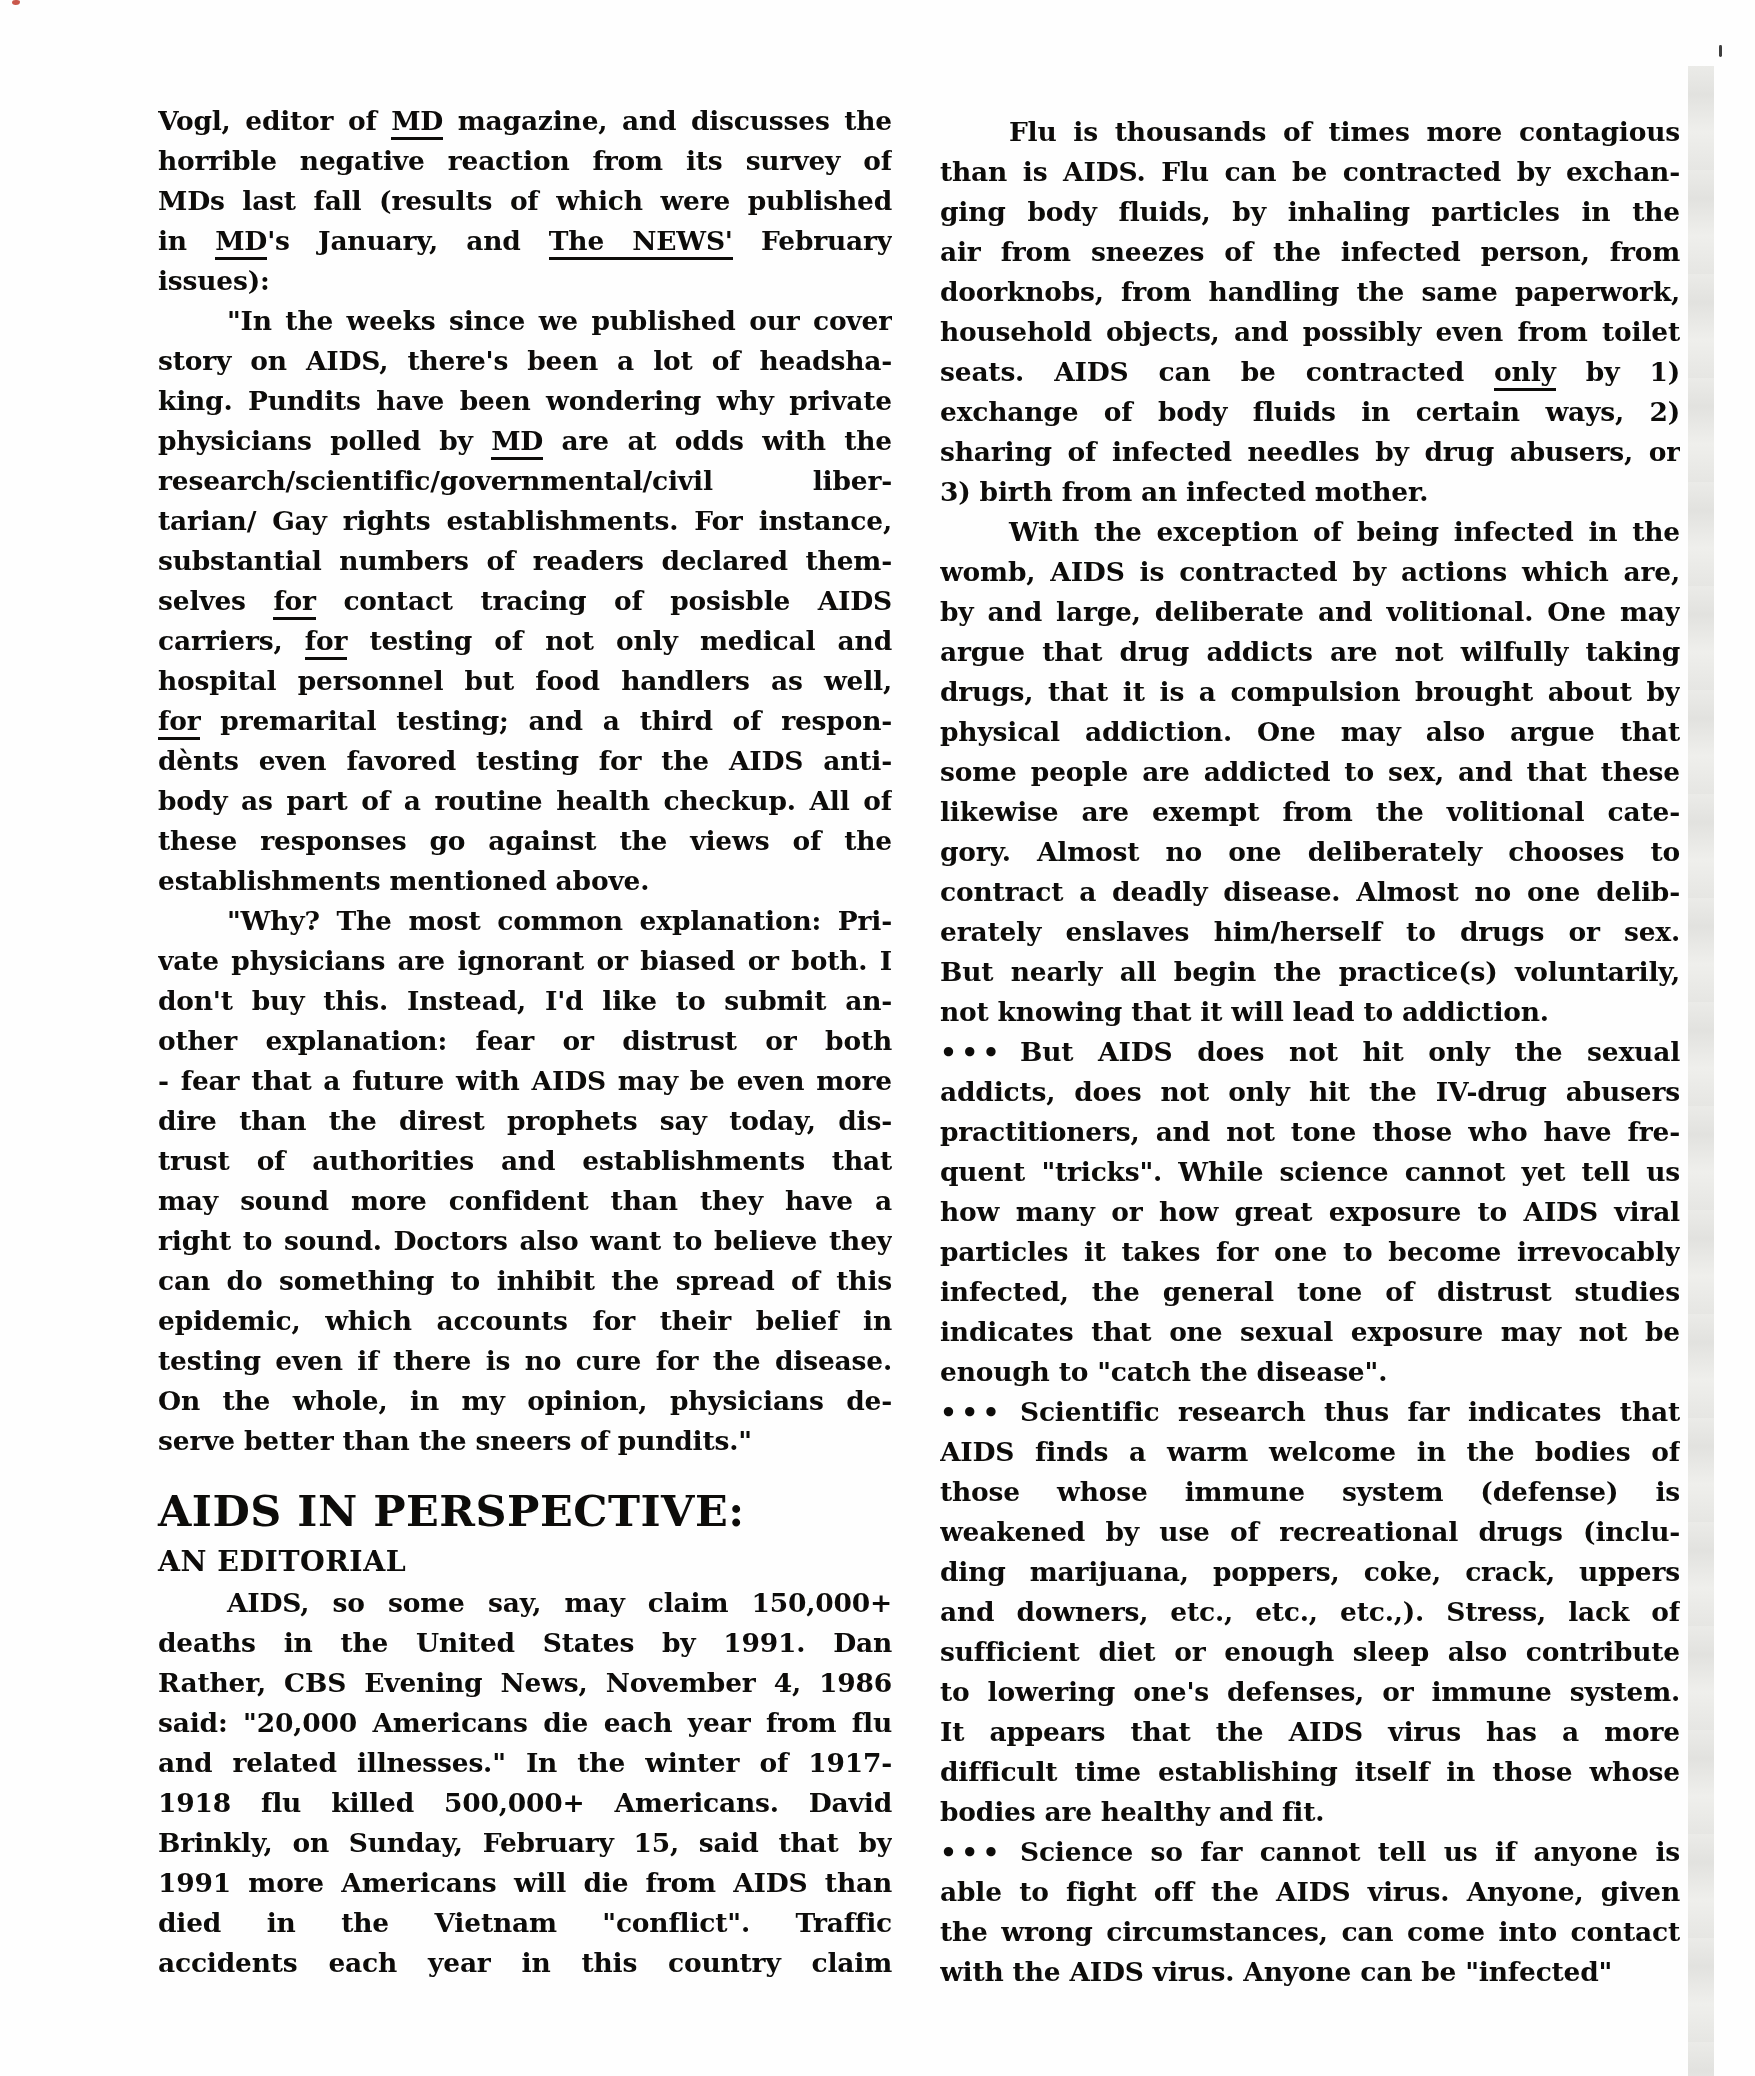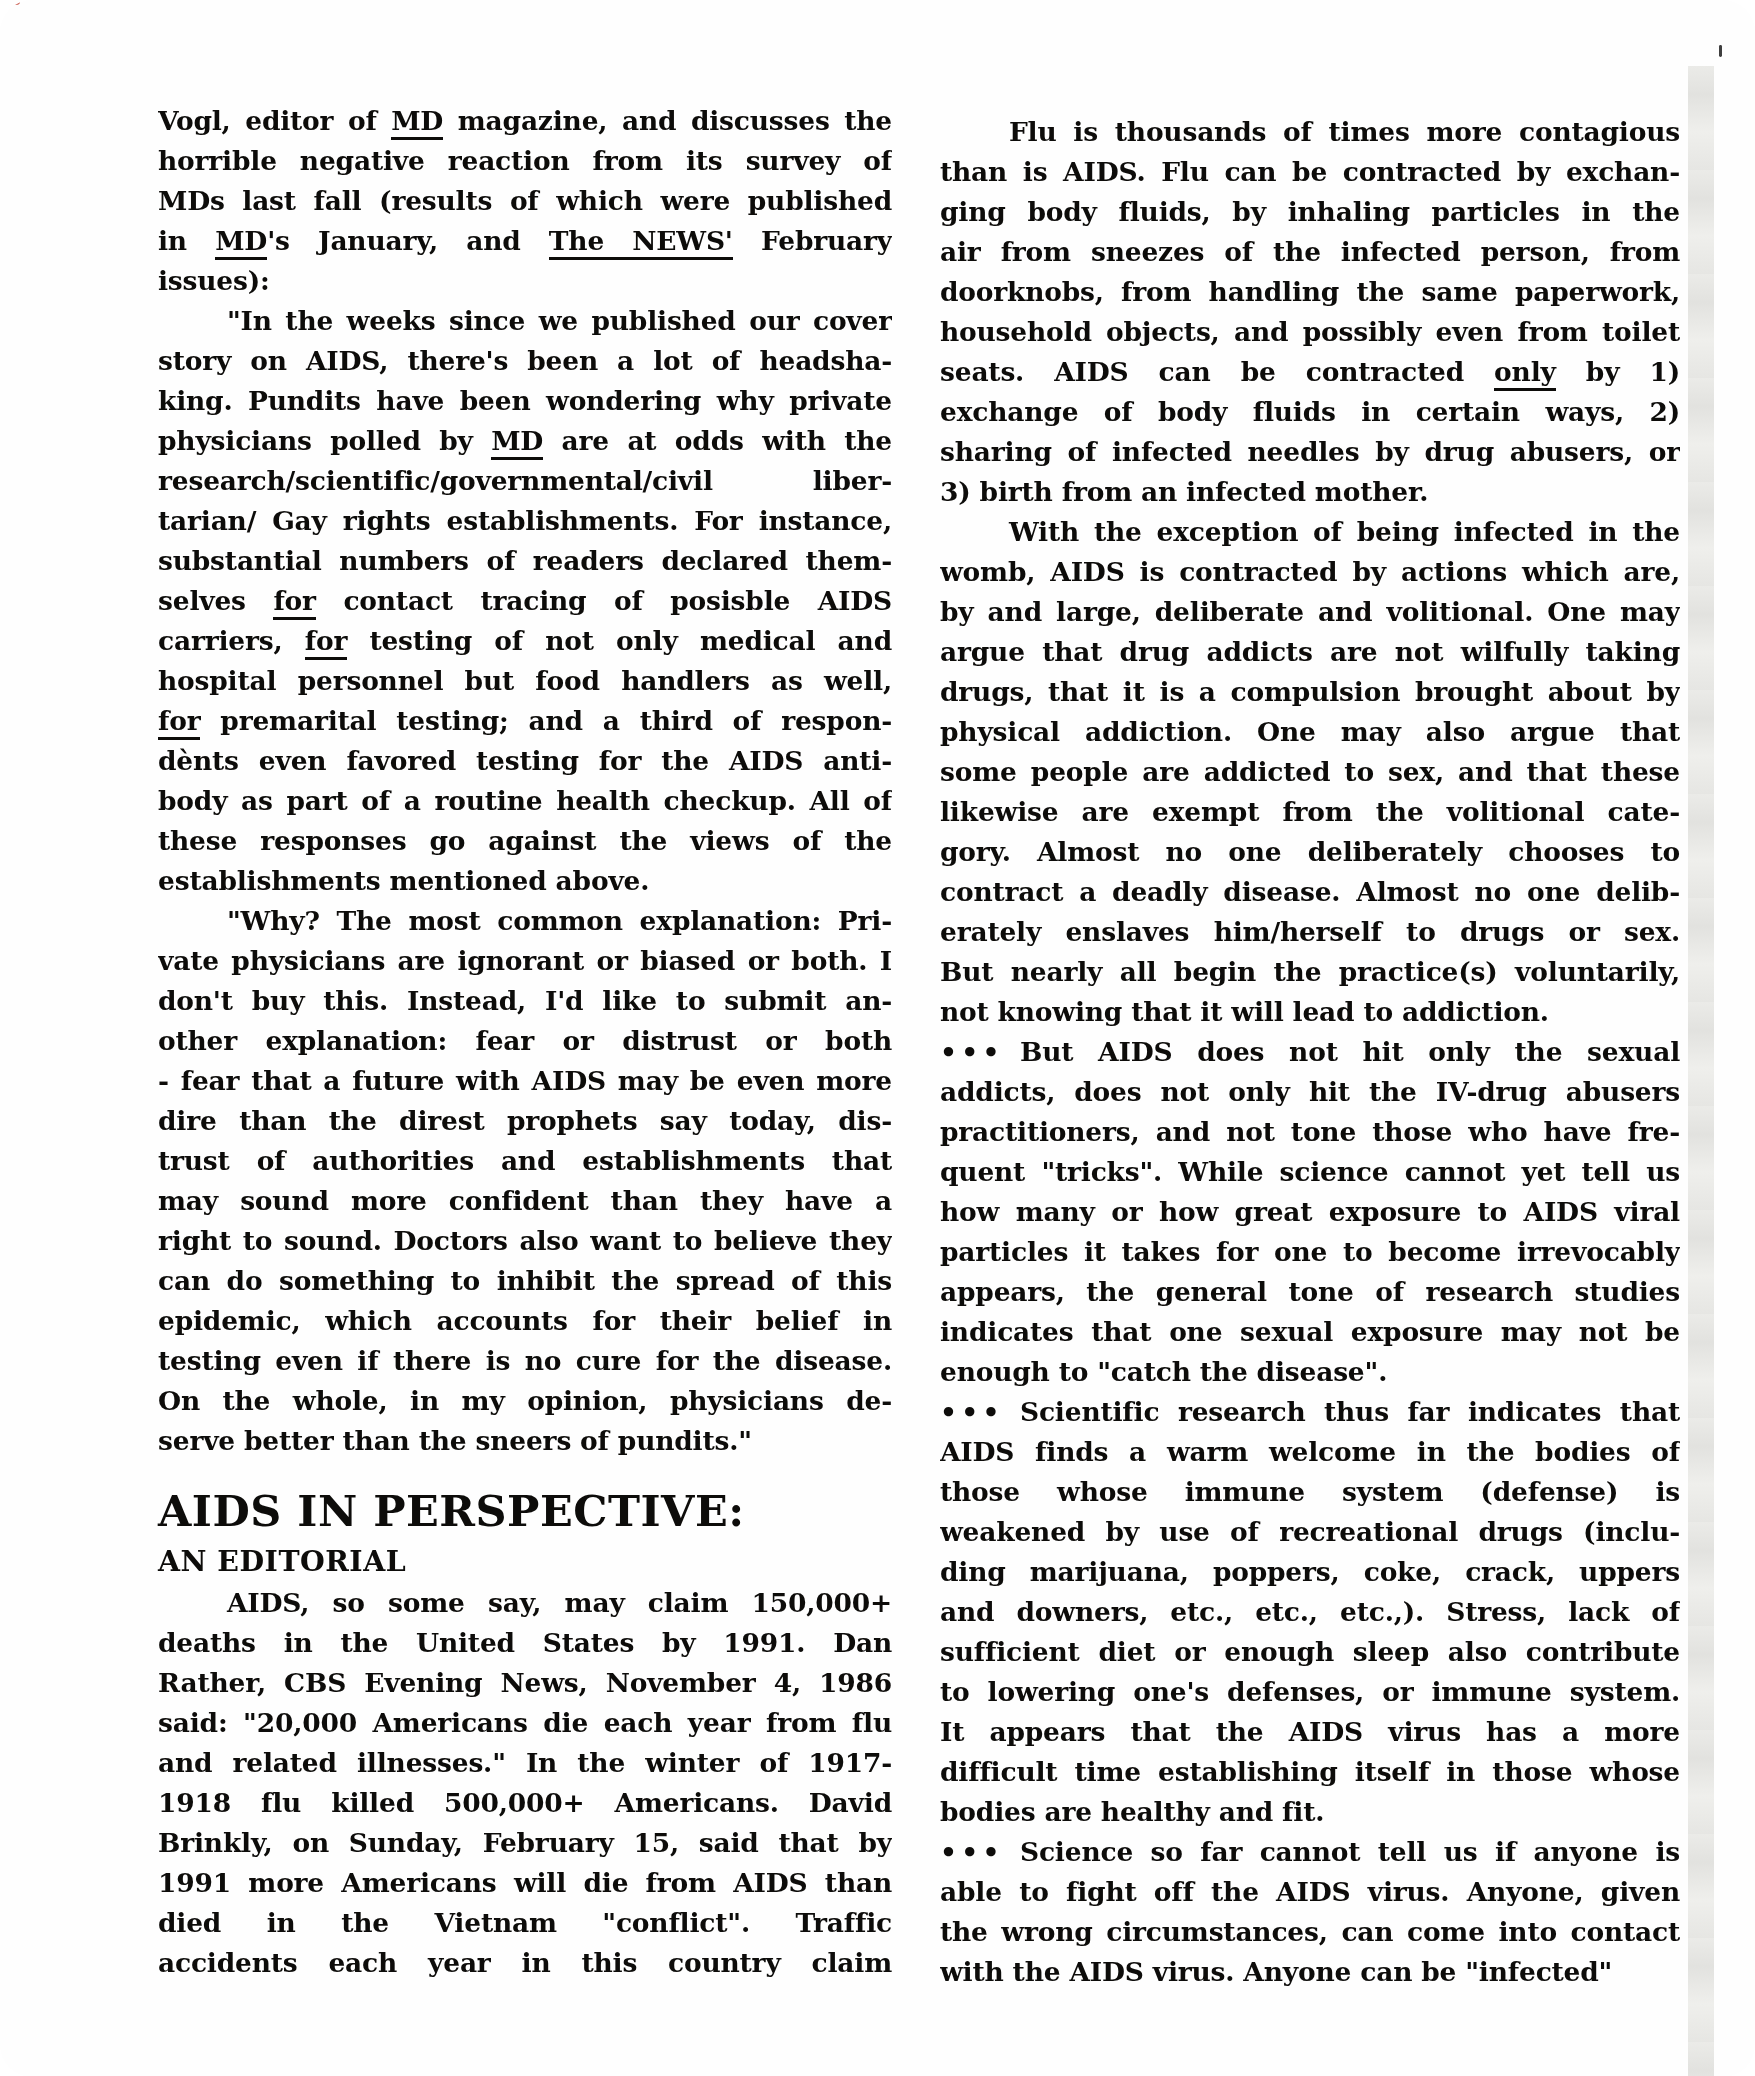--- a/index.html
+++ b/index.html
@@ -1,17 +1,17 @@
 <!DOCTYPE html>
 <html style="font-size:7.6px"><head>
 <meta charset="utf-8">
 <style>
   html,body{margin:0;padding:0;background:#ffffff;}
   .page{position:relative;width:1755px;height:2077px;background:#fefefec;background:#fefefe;
-        color:#0d0c0a;font-family:"DejaVu Serif","Liberation Serif",serif;font-weight:700;overflow:hidden;border-radius:32px;}
+        color:#0d0c0a;font-family:"DejaVu Serif","Liberation Serif",serif;font-weight:700;overflow:hidden;}
   .col{position:absolute;}
   #col-left{left:158px;top:101px;width:734px;}
   #col-right{left:940px;top:112px;width:740px;}
   .line{height:40px;line-height:40px;font-size:26.5px;letter-spacing:-0.2px;
         text-align:justify;text-align-last:justify;overflow:hidden;}
   .line.last{text-align-last:left;}
   .line.indent{text-indent:69px;}
   .u{border-bottom:3.3px solid #0d0c0a;padding-bottom:0.5px;}
   .marker{display:inline-block;width:80px;letter-spacing:4.3px;}
   .h1{font-size:43px;line-height:48px;margin:25.6px 0 7.6px 0;letter-spacing:0.5px;}
@@ -97,21 +97,21 @@
       <div class="line">contract a deadly disease. Almost no one delib-</div>
       <div class="line">erately enslaves him/herself to drugs or sex.</div>
       <div class="line">But nearly all begin the practice(s) voluntarily,</div>
       <div class="line last">not knowing that it will lead to addiction.</div>
       <div class="line"><span class="marker">•••</span>But AIDS does not hit only the sexual</div>
       <div class="line">addicts, does not only hit the IV-drug abusers</div>
       <div class="line">practitioners, and not tone those who have fre-</div>
       <div class="line">quent "tricks". While science cannot yet tell us</div>
       <div class="line">how many or how great exposure to AIDS viral</div>
       <div class="line">particles it takes for one to become irrevocably</div>
-      <div class="line">appears, the general tone of research studies</div>
+      <div class="line">infected, the general tone of distrust studies</div>
       <div class="line">indicates that one sexual exposure may not be</div>
       <div class="line last">enough to "catch the disease".</div>
       <div class="line"><span class="marker">•••</span>Scientific research thus far indicates that</div>
       <div class="line">AIDS finds a warm welcome in the bodies of</div>
       <div class="line">those whose immune system (defense) is</div>
       <div class="line">weakened by use of recreational drugs (inclu-</div>
       <div class="line">ding marijuana, poppers, coke, crack, uppers</div>
       <div class="line">and downers, etc., etc., etc.,). Stress, lack of</div>
       <div class="line">sufficient diet or enough sleep also contribute</div>
       <div class="line">to lowering one's defenses, or immune system.</div>

